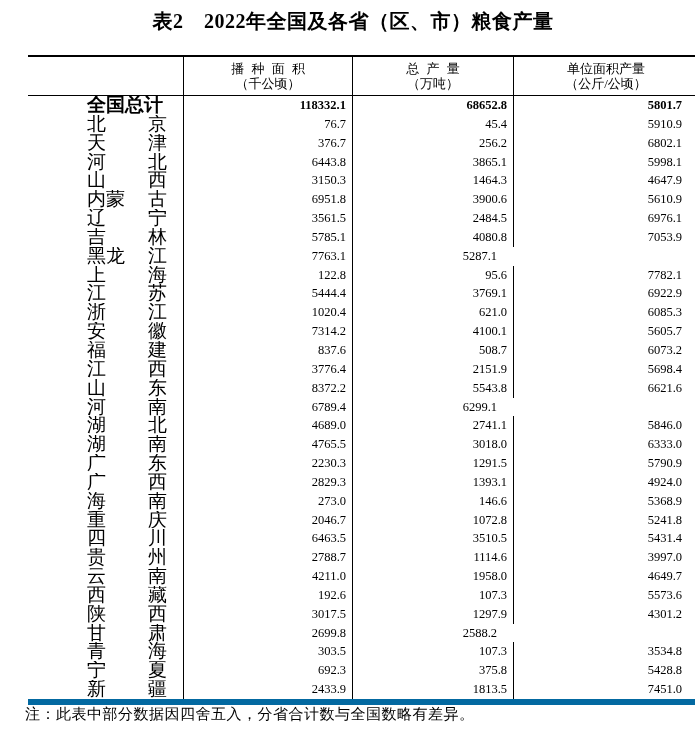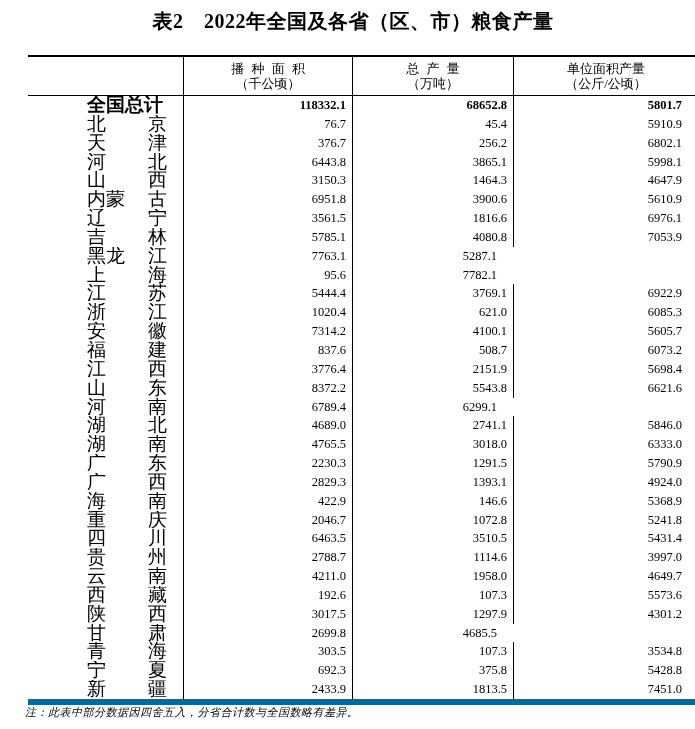--- a/index.html
+++ b/index.html
@@ -66,22 +66,21 @@
     font-size: 12.5px;
   }
   .num.c1 { padding-right: 6px; }
   .num.c2 { padding-right: 6px; }
   .num.c3 { padding-right: 16px; }
   .total .cell { font-weight: bold; }
   .note {
     position: absolute;
     left: 25px;
     top: 705px;
-    font-size: 11px;
-    font-style: italic;
+    font-size: 15px;
     letter-spacing: 0.5px;
   }
 </style>
 </head>
 <body>
 
 <div class="page">
 
   <div class="title">表2　2022年全国及各省（区、市）粮食产量</div>
 
@@ -152,21 +151,21 @@
           <div class="cell num c1">6951.8</div>
           <div class="cell num c2">3900.6</div>
           <div class="cell num c3">5610.9</div>
         </div>
         <div class="row">
           <div class="cell label-cell"><span class="pname">
               <span>辽</span>
               <span>宁</span>
             </span></div>
           <div class="cell num c1">3561.5</div>
-          <div class="cell num c2">1816.6</div>
+          <div class="cell num c2">2484.5</div>
           <div class="cell num c3">6976.1</div>
         </div>
         <div class="row">
           <div class="cell label-cell"><span class="pname">
               <span>吉</span>
               <span>林</span>
             </span></div>
           <div class="cell num c1">5785.1</div>
           <div class="cell num c2">4080.8</div>
           <div class="cell num c3">7053.9</div>
@@ -177,20 +176,21 @@
               <span>江</span>
             </span></div>
           <div class="cell num c2">7763.1</div>
           <div class="cell num c3">5287.1</div>
         </div>
         <div class="row">
           <div class="cell label-cell"><span class="pname">
               <span>上</span>
               <span>海</span>
             </span></div>
+          <div class="cell num c1">122.8</div>
           <div class="cell num c2">95.6</div>
           <div class="cell num c3">7782.1</div>
         </div>
         <div class="row">
           <div class="cell label-cell"><span class="pname">
               <span>江</span>
               <span>苏</span>
             </span></div>
           <div class="cell num c1">5444.4</div>
           <div class="cell num c2">3769.1</div>
@@ -283,21 +283,21 @@
             </span></div>
           <div class="cell num c1">2829.3</div>
           <div class="cell num c2">1393.1</div>
           <div class="cell num c3">4924.0</div>
         </div>
         <div class="row">
           <div class="cell label-cell"><span class="pname">
               <span>海</span>
               <span>南</span>
             </span></div>
-          <div class="cell num c1">422.9</div>
+          <div class="cell num c1">273.0</div>
           <div class="cell num c2">146.6</div>
           <div class="cell num c3">5368.9</div>
         </div>
         <div class="row">
           <div class="cell label-cell"><span class="pname">
               <span>重</span>
               <span>庆</span>
             </span></div>
           <div class="cell num c1">2046.7</div>
           <div class="cell num c2">1072.8</div>
@@ -347,21 +347,21 @@
           <div class="cell num c1">3017.5</div>
           <div class="cell num c2">1297.9</div>
           <div class="cell num c3">4301.2</div>
         </div>
         <div class="row">
           <div class="cell label-cell"><span class="pname">
               <span>甘</span>
               <span>肃</span>
             </span></div>
           <div class="cell num c1">2699.8</div>
-          <div class="cell num c3">4685.5</div>
+          <div class="cell num c3">2588.2</div>
         </div>
         <div class="row">
           <div class="cell label-cell"><span class="pname">
               <span>青</span>
               <span>海</span>
             </span></div>
           <div class="cell num c1">303.5</div>
           <div class="cell num c2">107.3</div>
           <div class="cell num c3">3534.8</div>
         </div>

